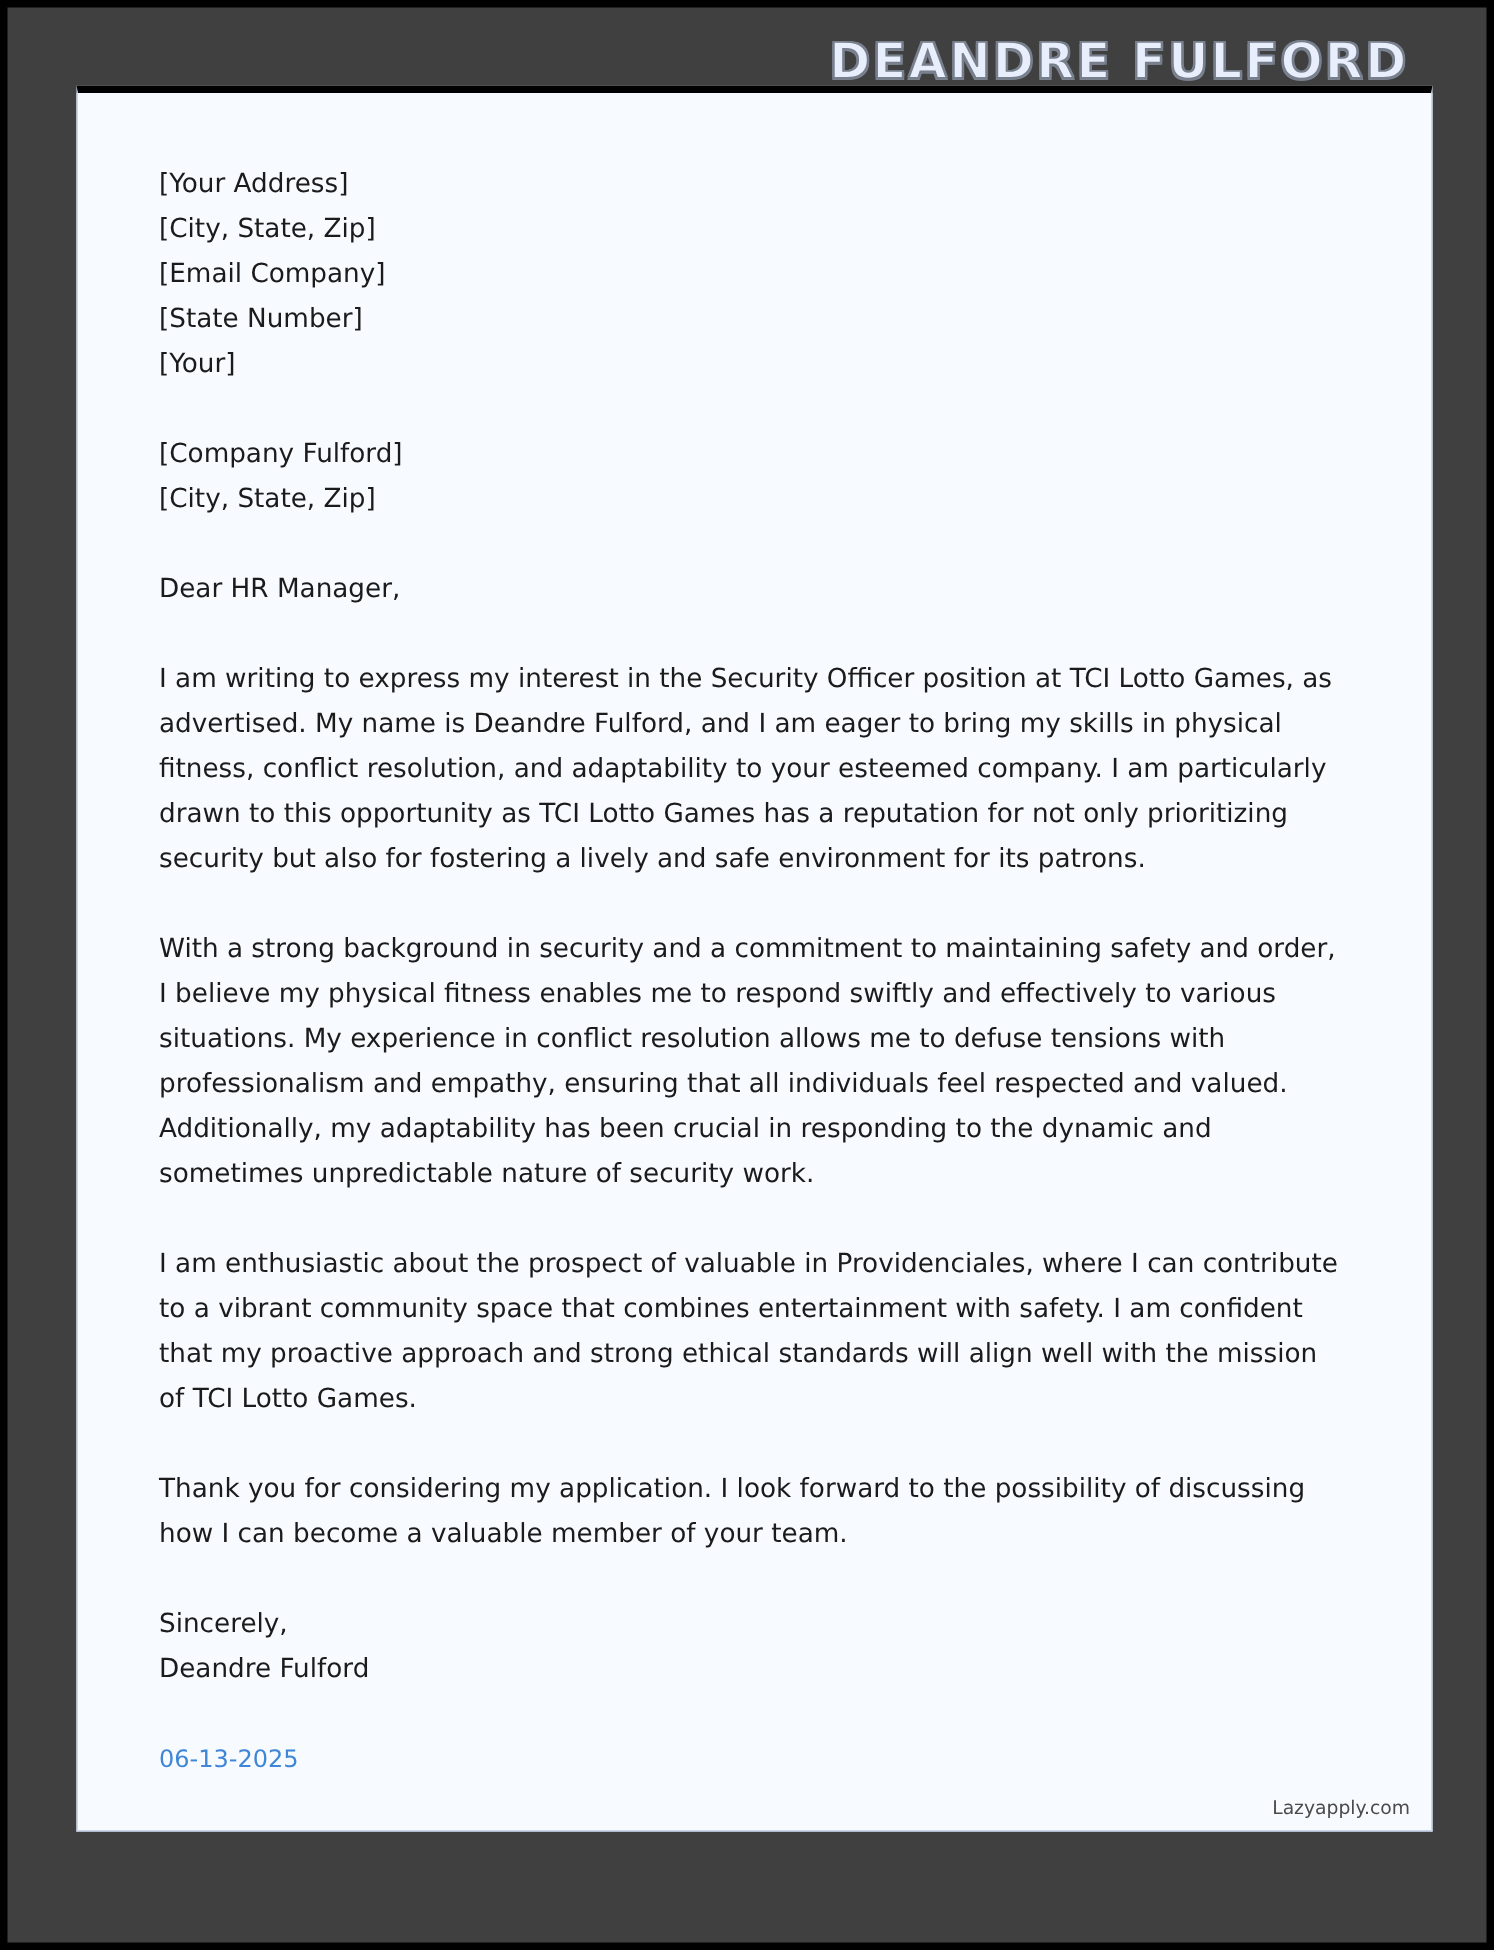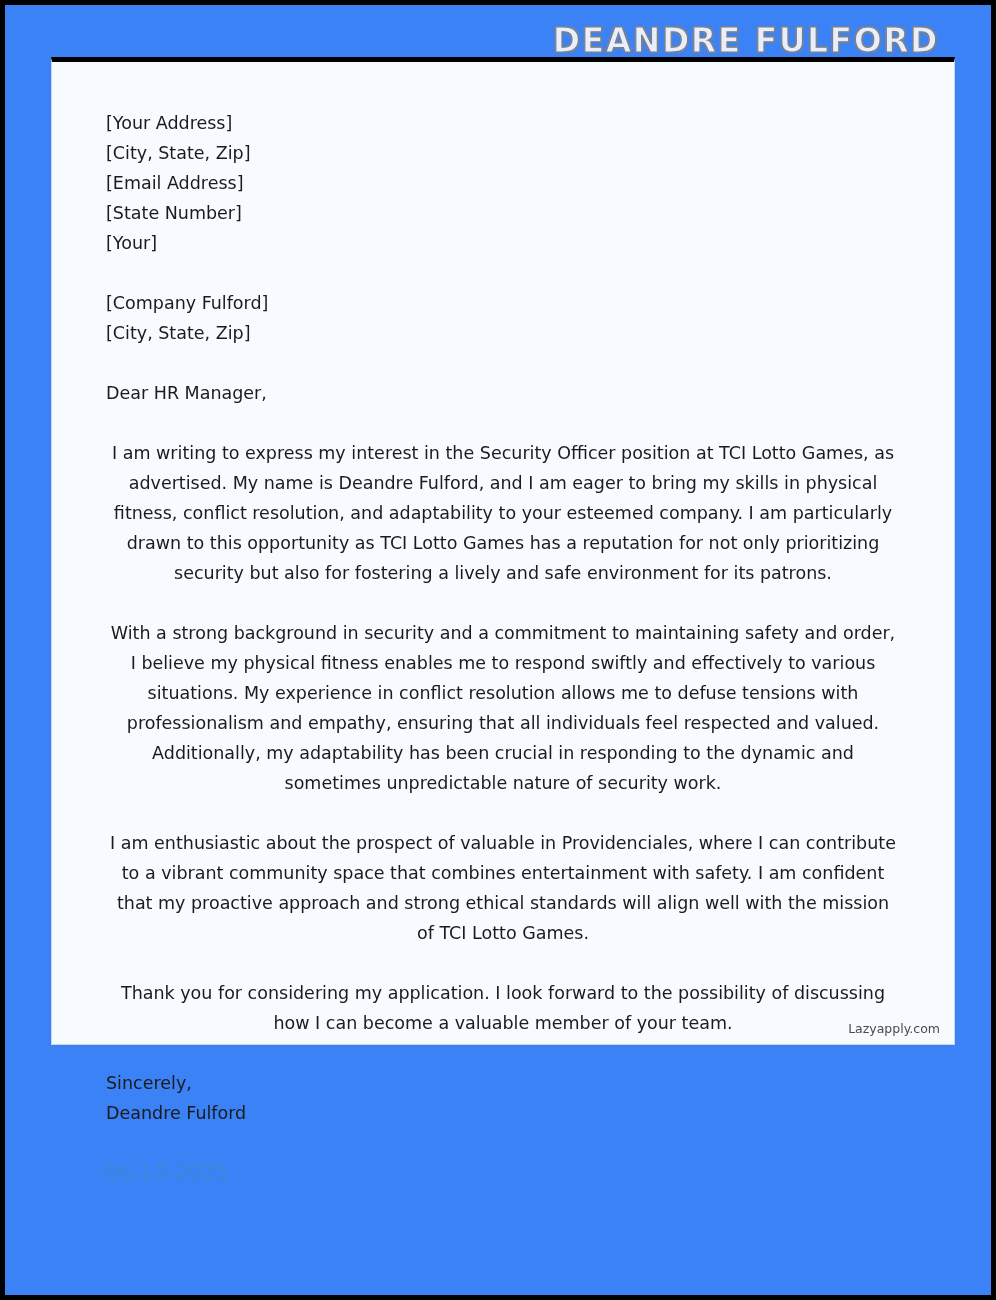--- a/index.html
+++ b/index.html
@@ -10,21 +10,21 @@
   body {
     width: 996px;
     height: 1300px;
     background: #000;
     font-family: "DejaVu Sans", sans-serif;
   }
   .page {
     position: relative;
     width: 996px;
     height: 1300px;
-    background: #3b82f6;
+    background: #404040;
     border: 5px solid #000;
     overflow: hidden;
   }
   .header-name {
     position: absolute;
     top: 16px;
     right: 52px;
     font-family: "DejaVu Sans", sans-serif;
     font-size: 33px;
     font-weight: bold;
@@ -35,46 +35,46 @@
       -1px -1px 0 #7b8391,
        1px -1px 0 #7b8391,
       -1px  1px 0 #7b8391,
        1px  1px 0 #7b8391;
   }
   .sheet {
     position: absolute;
     left: 46px;
     top: 52px;
     width: 904px;
-    height: 988px;
+    height: 1164px;
     background: #f7faff;
     border: 1px solid #c9d6ef;
     border-top: 5px solid #000;
   }
   .letter {
     padding: 46px 54px 0 54px;
     font-size: 17.5px;
     line-height: 30px;
     color: #1b1b1b;
   }
   .block {
     margin: 0 0 30px 0;
   }
   .block div { white-space: pre-wrap; }
   p.para {
     margin: 0 0 30px 0;
-    text-align: center;
+    text-align: left;
   }
   .sign {
     margin: 0;
   }
   .date {
     margin-top: 30px;
     color: #3f86d6;
-    font-size: 21px;
+    font-size: 16px;
   }
   .footer {
     position: absolute;
     right: 14px;
     bottom: 8px;
     font-size: 12.5px;
     color: #4a4a4a;
   }
 </style>
 </head>
@@ -83,21 +83,21 @@
 <div class="page">
 
   <div class="header-name">DEANDRE FULFORD</div>
 
   <div class="sheet">
     <div class="letter">
 
       <div class="block">
         <div>[Your Address]</div>
         <div>[City, State, Zip]</div>
-        <div>[Email Address]</div>
+        <div>[Email Company]</div>
         <div>[State Number]</div>
         <div>[Your]</div>
       </div>
 
       <div class="block">
         <div>[Company Fulford]</div>
         <div>[City, State, Zip]</div>
       </div>
 
       <div class="block">

